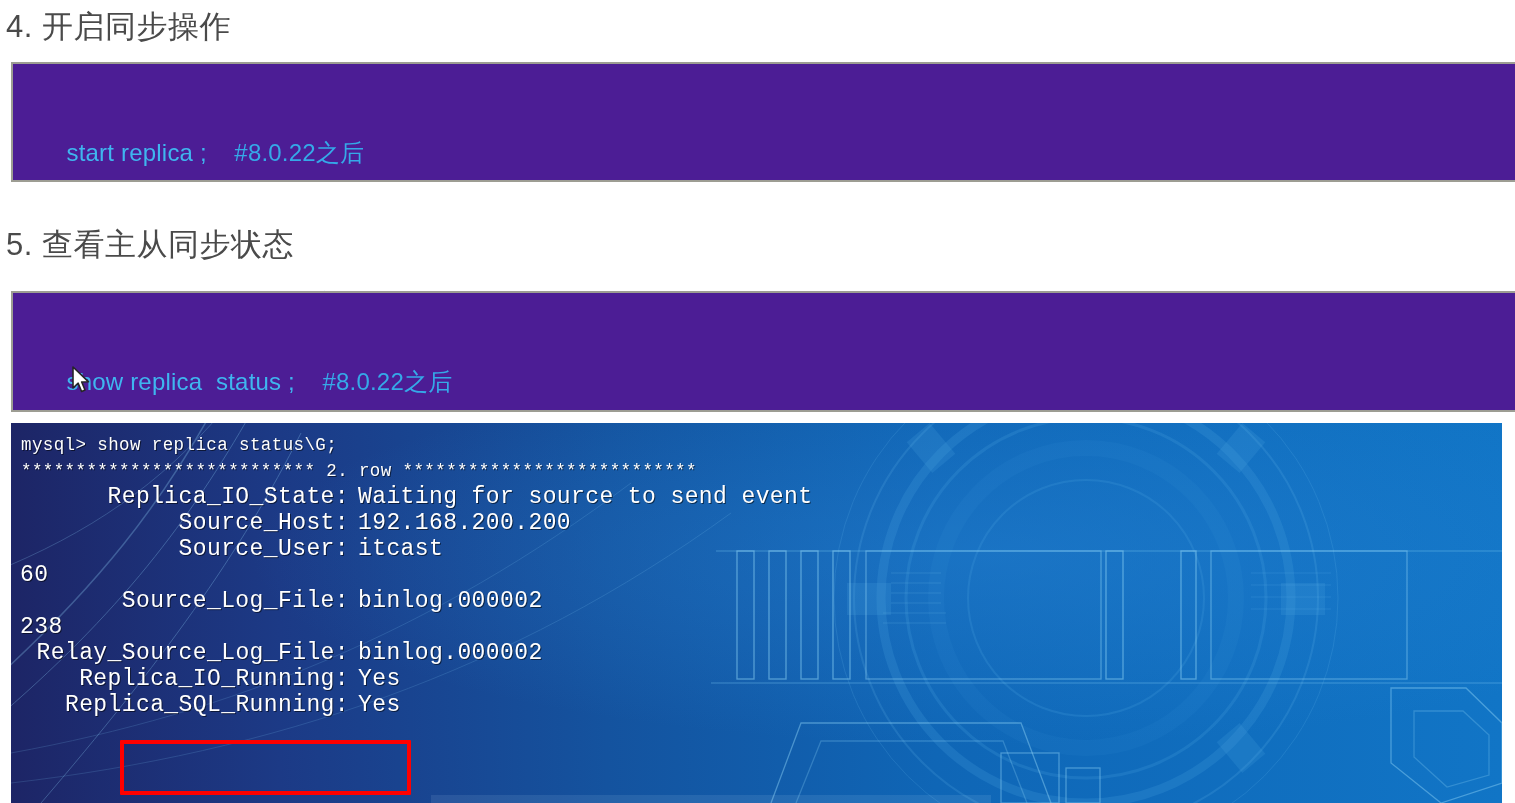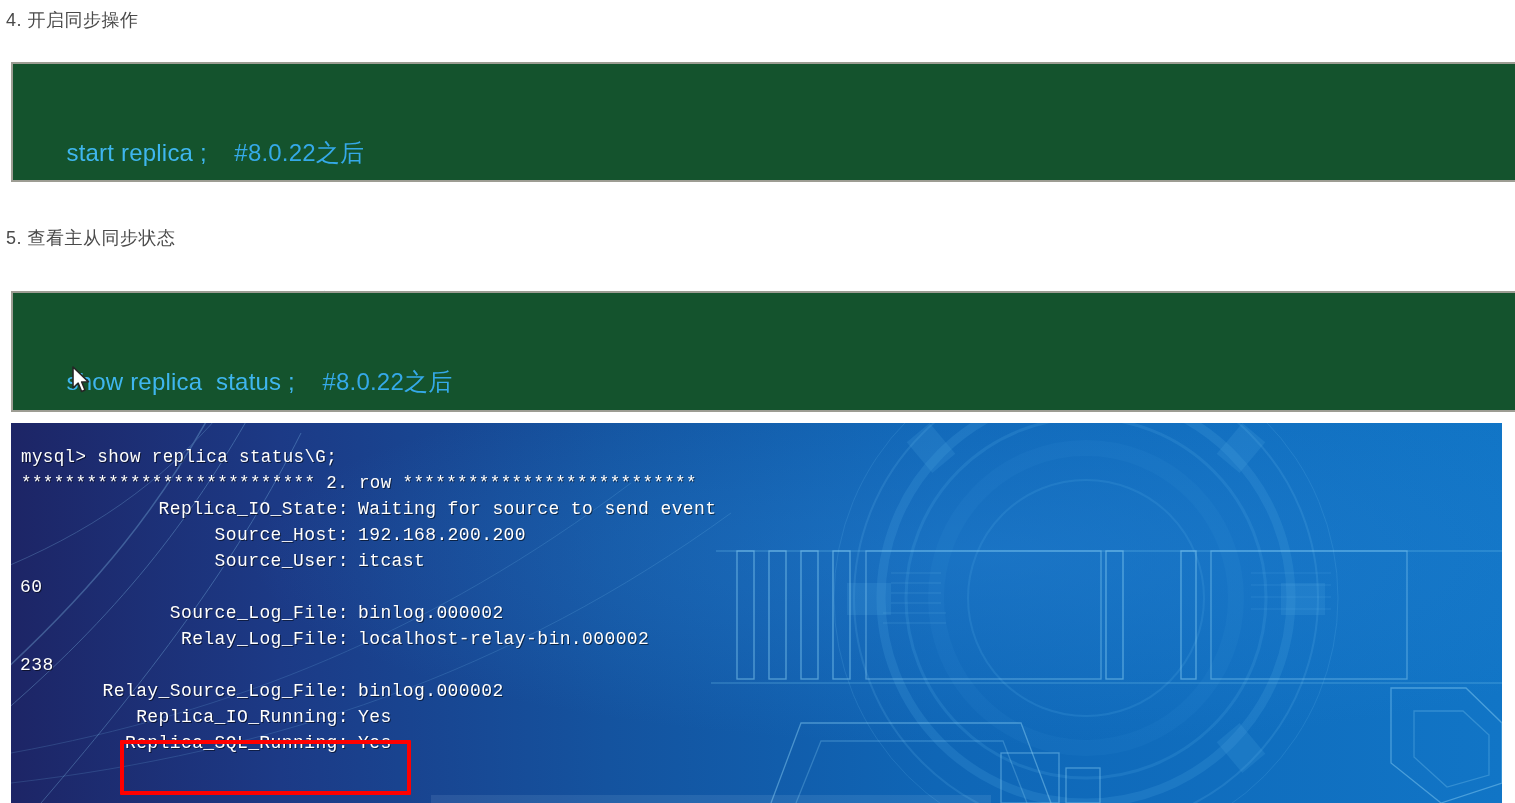--- a/index.html
+++ b/index.html
@@ -11,37 +11,37 @@
   body {
     width: 1515px;
     height: 803px;
     overflow: hidden;
     font-family: "Liberation Sans", sans-serif;
     position: relative;
   }
 
   
   .heading {
-    font-size: 18px;
+    font-size: 31px;
     font-weight: 400;
     color: #4a4a4a;
     letter-spacing: 0.5px;
     line-height: 1;
     white-space: nowrap;
     text-align: right;
   }
   #heading-4 { position: absolute; left: 6px;  top: 11px; }
   #heading-5 { position: absolute; left: 6px;  top: 229px; }
 
   
   .code-block {
     position: absolute;
     left: 11px;
     width: 1504px;
-    background: #14532d;
+    background: #4c1d95;
     border-top: 2px solid #9d9d93;
     border-left: 2px solid #9d9d93;
     border-bottom: 2px solid #9d9d93;
     border-right: none;
     padding: 14px 0 22px 26px;
   }
   #code-block-1 { top: 62px;  height: 120px; }
   #code-block-2 { top: 291px; height: 121px; }
 
   .code-line {
@@ -72,37 +72,37 @@
         #1074c4 100%);
   }
   #terminal-art {
     position: absolute;
     inset: 0;
     pointer-events: none;
   }
   .term-body {
     position: absolute;
     left: 0;
-    top: 16px;
+    top: 4px;
     padding: 5px 0 0 0;
     width: 100%;
   }
   .tline {
     font-family: "Liberation Mono", "DejaVu Sans Mono", monospace;
     font-size: 17.5px;
     line-height: 26px;
     color: #ffffff;
     white-space: pre;
     text-shadow: 1px 1px 0 rgba(0,0,0,0.55);
     letter-spacing: 0.4px;
   }
   .tline.raw { padding-left: 10px; }
   .trow {
     font-family: "Liberation Mono", "DejaVu Sans Mono", monospace;
-    font-size: 18px;
+    font-size: 23px;
     line-height: 26px;
     color: #ffffff;
     white-space: pre;
     text-shadow: 1px 1px 0 rgba(0,0,0,0.55);
     letter-spacing: 0.4px;
     display: flex;
   }
   .trow .tkey {
     width: 338px;
     text-align: right;
@@ -277,23 +277,20 @@
     <div class="trow">
       <span class="tkey">Source_User:</span><span class="tval">itcast</span>
     </div>
     <div class="trow">
       <span class="tval">60</span>
     </div>
     <div class="trow">
       <span class="tkey">Source_Log_File:</span><span class="tval">binlog.000002</span>
     </div>
     <div class="trow">
-      <span class="tkey">Relay_Log_File:</span><span class="tval">localhost-relay-bin.000002</span>
-    </div>
-    <div class="trow">
       <span class="tval">238</span>
     </div>
     <div class="trow">
       <span class="tkey">Relay_Source_Log_File:</span><span class="tval">binlog.000002</span>
     </div>
     <div class="trow">
       <span class="tkey">Replica_IO_Running:</span><span class="tval">Yes</span>
     </div>
     <div class="trow">
       <span class="tkey">Replica_SQL_Running:</span><span class="tval">Yes</span>

